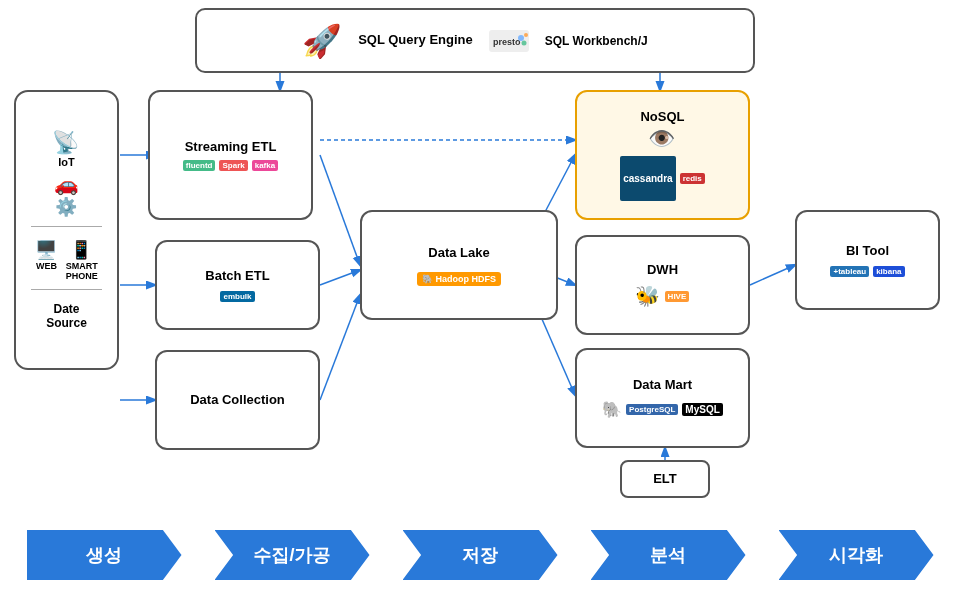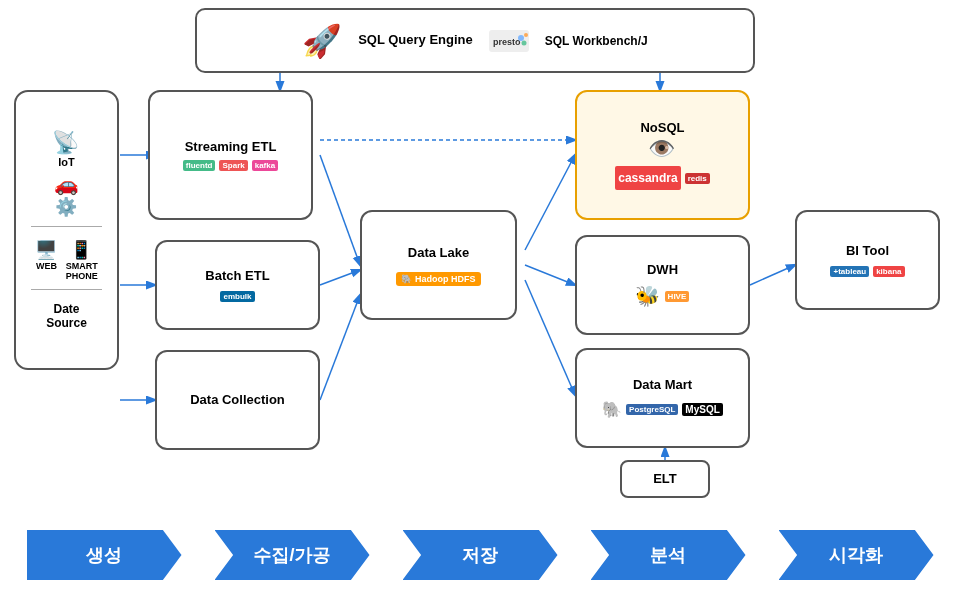--- a/index.html
+++ b/index.html
@@ -61,21 +61,21 @@
 
     
     .data-collection {
       left: 155px; top: 350px;
       width: 165px; height: 100px;
     }
 
     
     .data-lake {
       left: 360px; top: 210px;
-      width: 157px; height: 110px;
+      width: 198px; height: 110px;
     }
 
     
     .sql-query-box {
       left: 195px; top: 8px;
       width: 560px; height: 65px;
       border-radius: 10px;
     }
 
     
@@ -179,27 +179,27 @@
       background: #aaa;
       margin: 8px 0;
     }
 
     
     .logo-fluentd { background: #4b8; font-size: 8px; padding: 1px 3px; border-radius:2px; color: #fff; }
     .logo-spark { background: #e55; font-size: 8px; padding: 1px 3px; border-radius:2px; color: #fff; }
     .logo-kafka { background: #ec4899; font-size: 8px; padding: 1px 3px; border-radius:2px; color: #fff; }
     .logo-embulk { background: #0369a1; font-size: 8px; padding: 1px 3px; border-radius:2px; color: #fff; }
     .logo-hadoop { background: #f90; font-size: 9px; padding: 2px 5px; border-radius:3px; color: #fff; }
-    .logo-cassandra { background: #ef4444; font-size: 12px; padding: 5px 3px; border-radius:2px; color: #fff; }
+    .logo-cassandra { background: #0c4a6e; font-size: 10px; padding: 17px 3px; border-radius:2px; color: #fff; }
     .logo-redis { background: #c33; font-size: 8px; padding: 1px 3px; border-radius:2px; color: #fff; }
     .logo-hive { background: #f93; font-size: 8px; padding: 1px 3px; border-radius:2px; color: #fff; }
     .logo-postgres { background: #36a; font-size: 8px; padding: 1px 3px; border-radius:2px; color: #fff; }
     .logo-mysql { background: #000000; font-size: 10px; padding: 1px 3px; border-radius:2px; color: #fff; }
     .logo-tableau { background: #2373b5; font-size: 8px; padding: 1px 3px; border-radius:2px; color: #fff; }
-    .logo-kibana { background: #ef4444; font-size: 8px; padding: 1px 3px; border-radius:2px; color: #fff; }
+    .logo-kibana { background: #1d4ed8; font-size: 8px; padding: 1px 3px; border-radius:2px; color: #fff; }
 
     .nosql-eye {
       font-size: 22px;
       color: #1a6;
     }
   </style>
 </head>
 <body>
 
 <div class="diagram-area">

